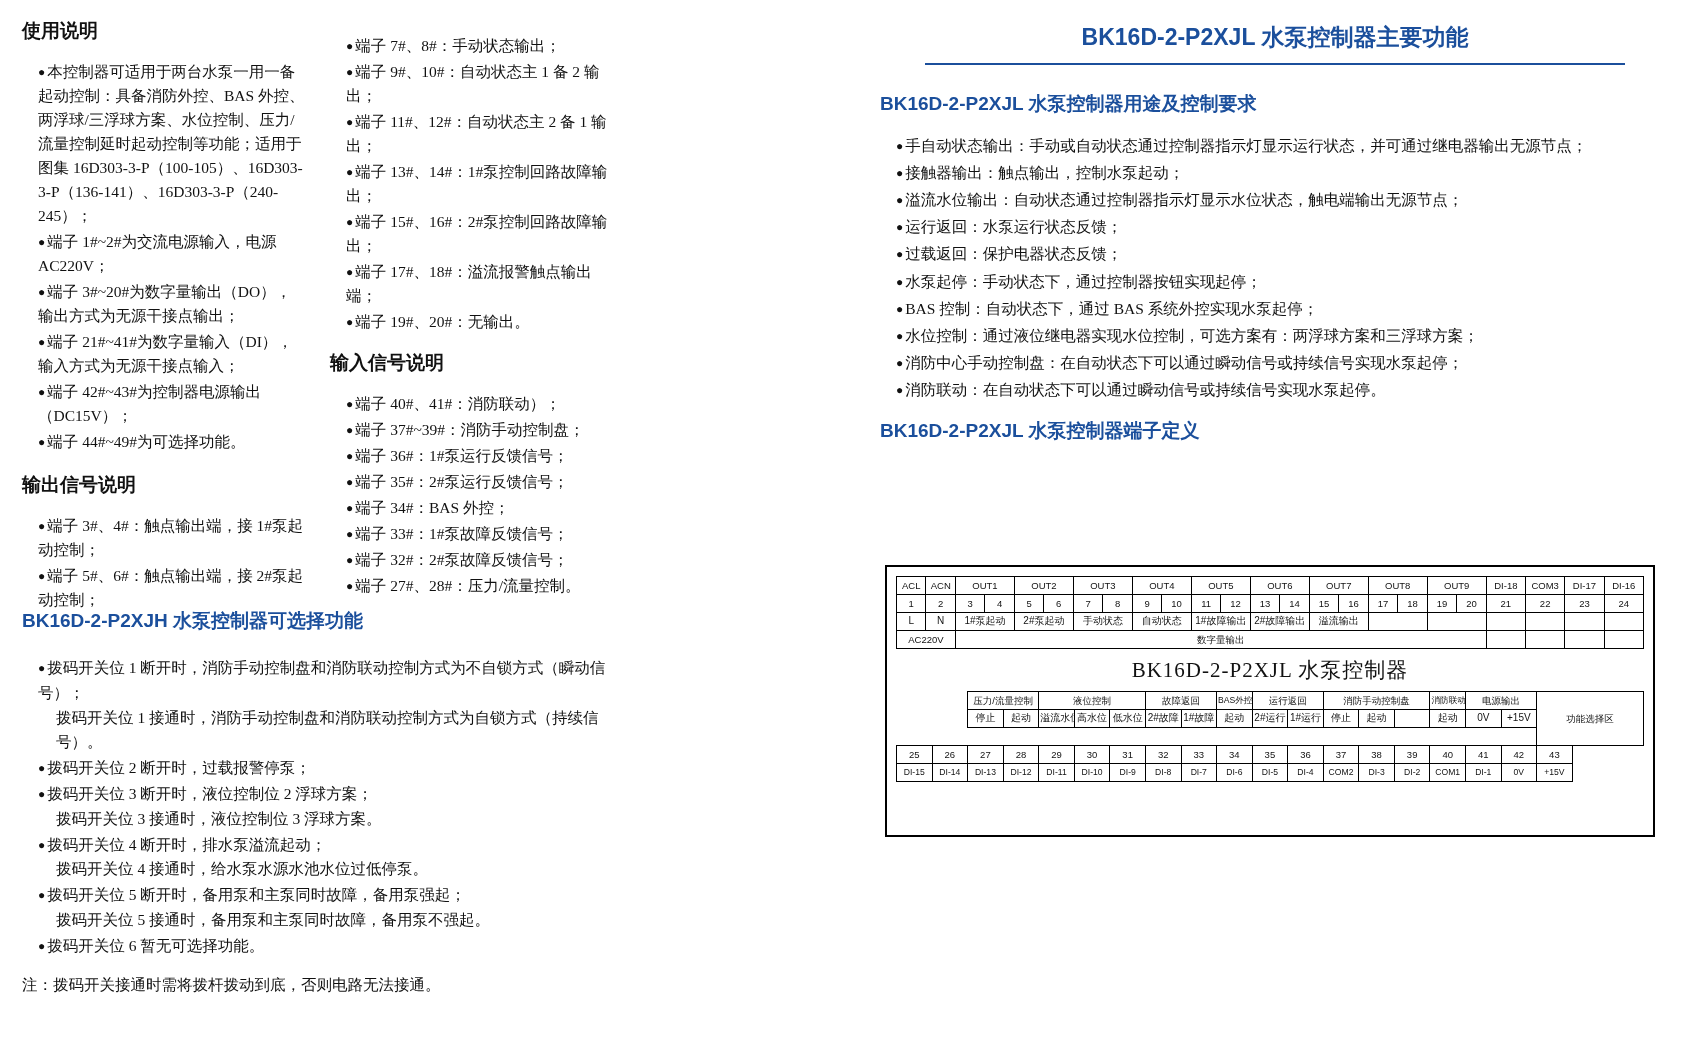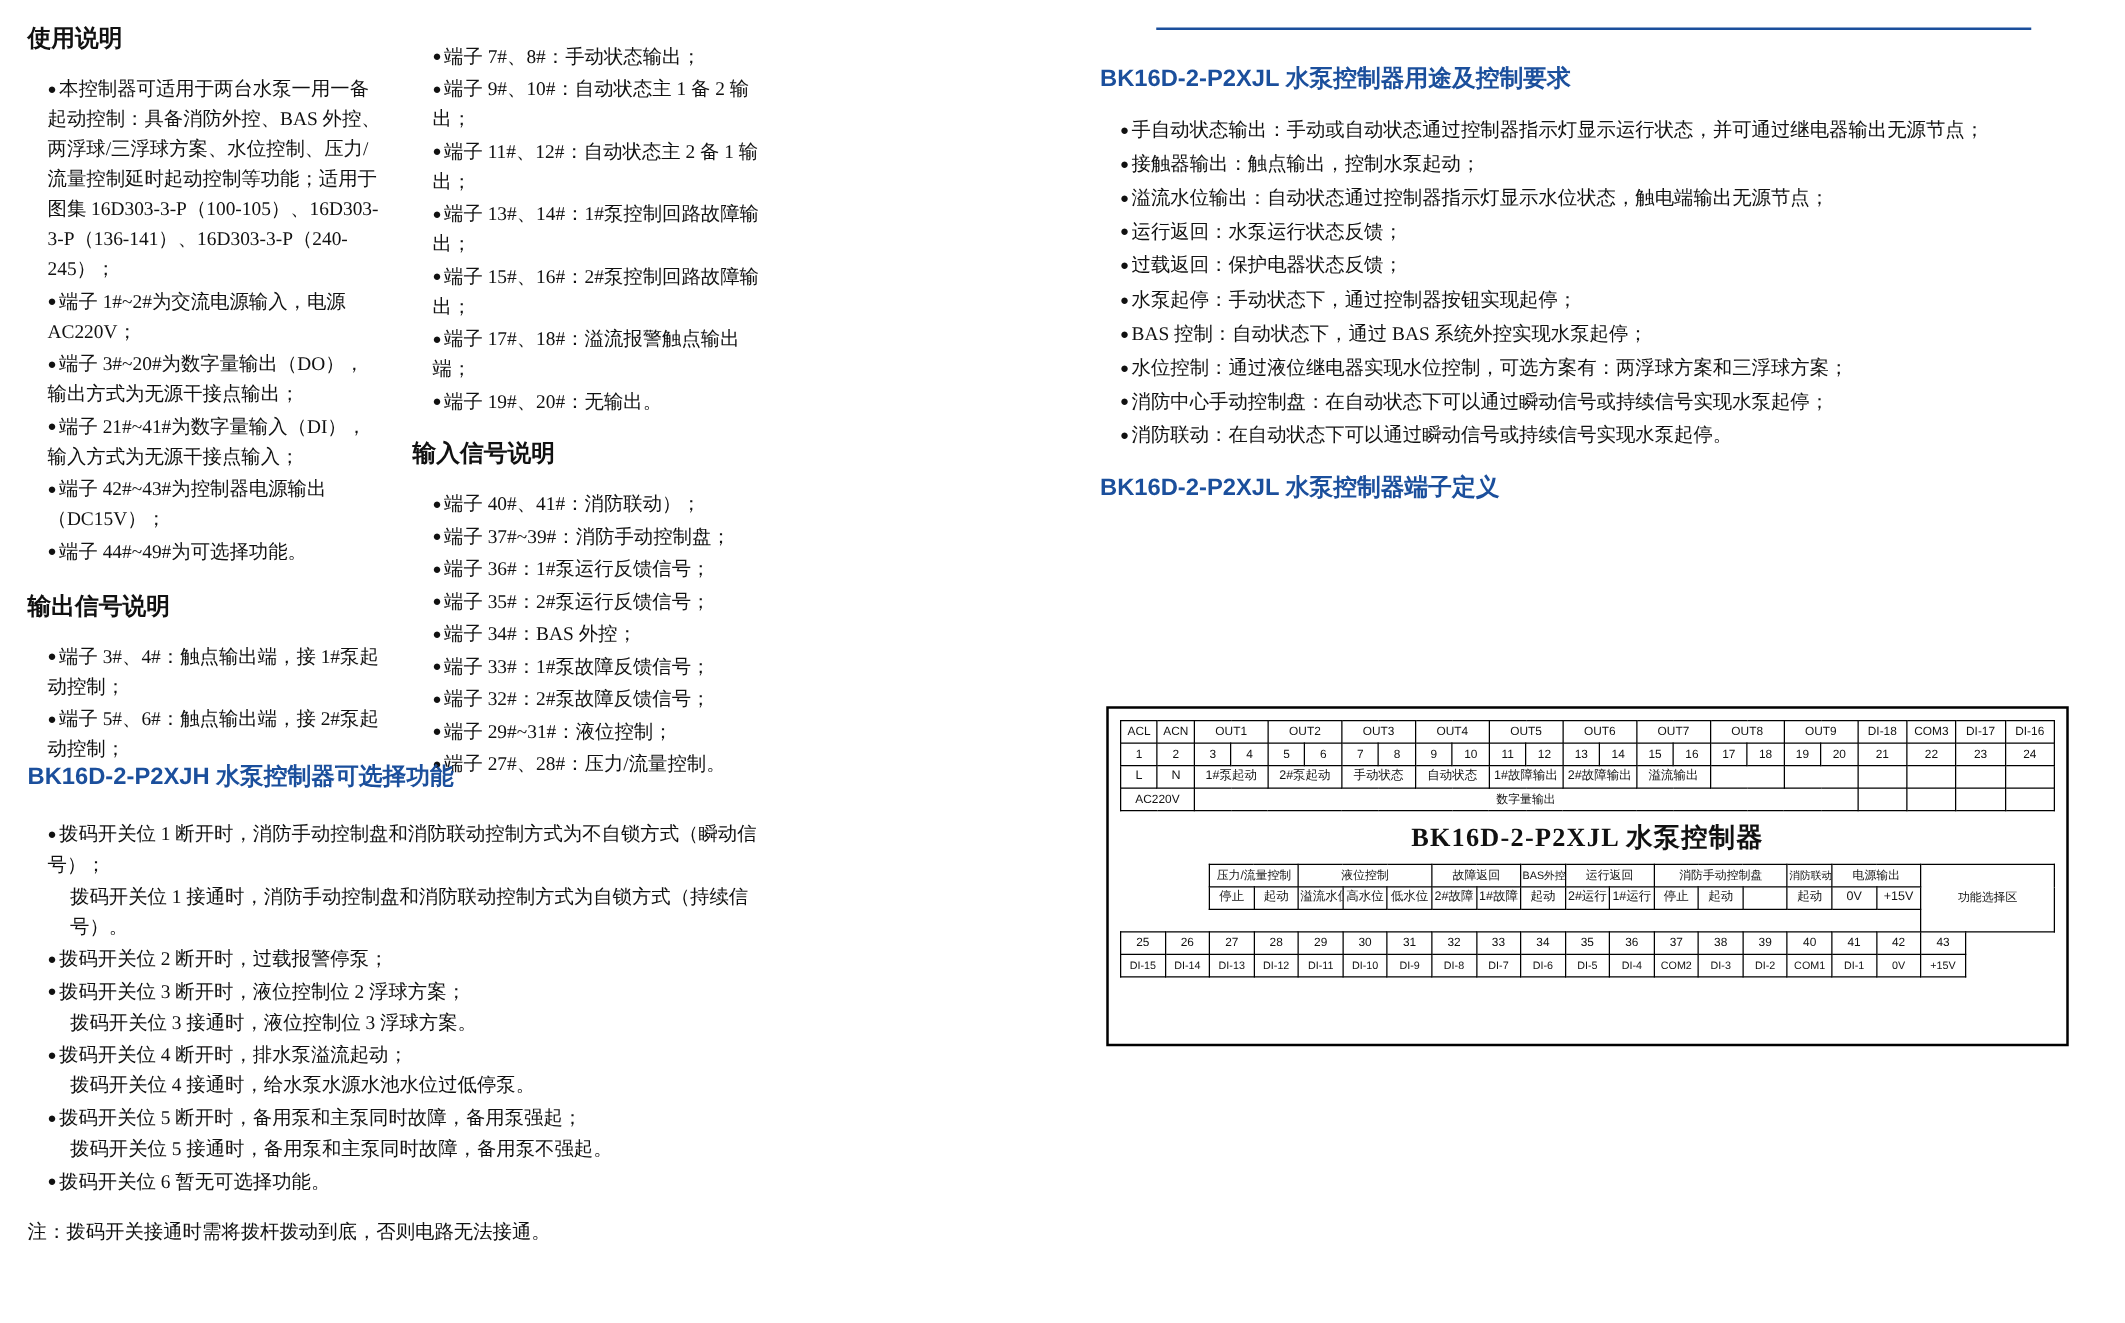--- a/index.html
+++ b/index.html
@@ -59,21 +59,21 @@
     font-family:"Liberation Sans","DejaVu Sans",sans-serif;
     font-size:9.5px;table-layout:fixed;
   }
   table.term td{
     border:1px solid #000;text-align:center;vertical-align:middle;
     height:17px;padding:0 1px;line-height:1.05;white-space:nowrap;overflow:hidden;
   }
   td.tall{height:26px;font-size:10px;}
   .bigname{
     font-family:"Liberation Serif","DejaVu Serif",serif;
-    font-size:21px;font-weight:bold;text-align:center;letter-spacing:1px;
+    font-size:21px;font-weight:normal;text-align:center;letter-spacing:1px;
     padding:7px 0 7px 0;
   }
   .nb{border:none !important;}
   .thin{font-size:8.6px;}
 </style>
 </head>
 <body>
 
 <div class="page">
 
@@ -106,21 +106,20 @@
     </ul>
     <h2 class="sec" style="margin-top:6px;">输入信号说明</h2>
     <ul class="bl">
       <li class="dot">端子 40#、41#：消防联动）；</li>
       <li class="dot">端子 37#~39#：消防手动控制盘；</li>
       <li class="dot">端子 36#：1#泵运行反馈信号；</li>
       <li class="dot">端子 35#：2#泵运行反馈信号；</li>
       <li class="dot">端子 34#：BAS 外控；</li>
       <li class="dot">端子 33#：1#泵故障反馈信号；</li>
       <li class="dot">端子 32#：2#泵故障反馈信号；</li>
-      <li class="dot">端子 29#~31#：液位控制；</li>
       <li class="dot">端子 27#、28#：压力/流量控制。</li>
     </ul>
   </div>
 
   <div id="optional">
     <h3 class="blue-title">BK16D-2-P2XJH 水泵控制器可选择功能</h3>
     <ul class="bl">
       <li>
         <span class="dot">拨码开关位 1 断开时，消防手动控制盘和消防联动控制方式为不自锁方式（瞬动信号）；</span>
         <span class="sub">拨码开关位 1 接通时，消防手动控制盘和消防联动控制方式为自锁方式（持续信号）。</span>
@@ -141,20 +140,21 @@
         <span class="sub">拨码开关位 5 接通时，备用泵和主泵同时故障，备用泵不强起。</span>
       </li>
       <li>
         <span class="dot">拨码开关位 6 暂无可选择功能。</span>
       </li>
     </ul>
     <div class="note">注：拨码开关接通时需将拨杆拨动到底，否则电路无法接通。</div>
   </div>
 
   <div id="right">
+    <h1 class="blue-title">BK16D-2-P2XJL 水泵控制器主要功能</h1>
     <div class="rule"></div>
     <h3 class="blue-title">BK16D-2-P2XJL 水泵控制器用途及控制要求</h3>
     <ul class="bl">
       <li class="dot">手自动状态输出：手动或自动状态通过控制器指示灯显示运行状态，并可通过继电器输出无源节点；</li>
       <li class="dot">接触器输出：触点输出，控制水泵起动；</li>
       <li class="dot">溢流水位输出：自动状态通过控制器指示灯显示水位状态，触电端输出无源节点；</li>
       <li class="dot">运行返回：水泵运行状态反馈；</li>
       <li class="dot">过载返回：保护电器状态反馈；</li>
       <li class="dot">水泵起停：手动状态下，通过控制器按钮实现起停；</li>
       <li class="dot">BAS 控制：自动状态下，通过 BAS 系统外控实现水泵起停；</li>

